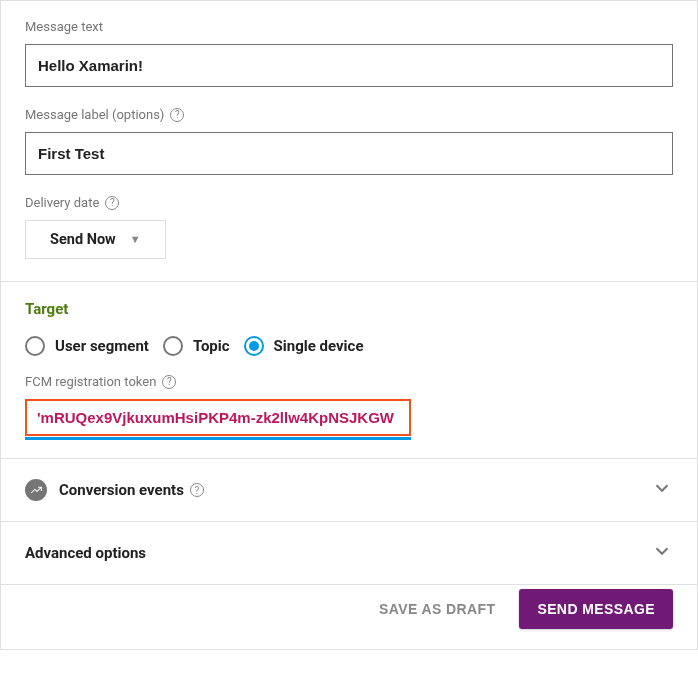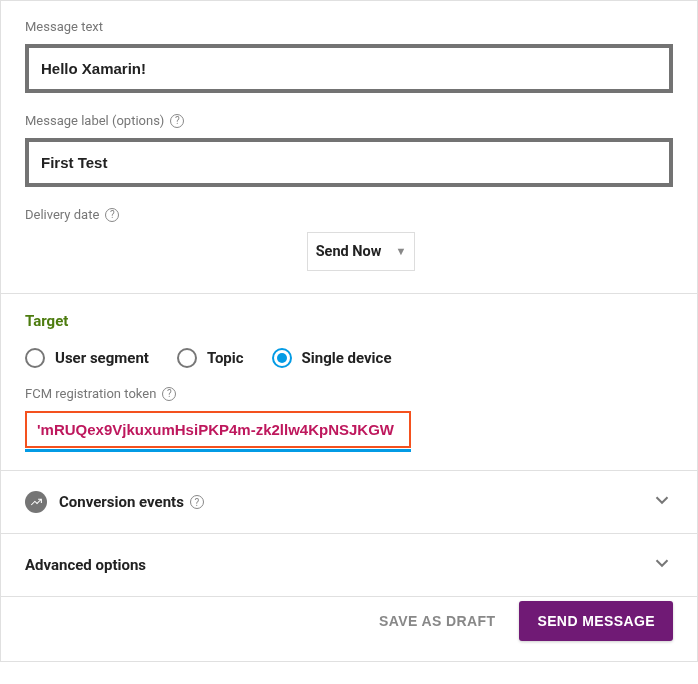--- a/index.html
+++ b/index.html
@@ -2,28 +2,28 @@
 <html><head>
 <meta charset="utf-8">
 <style>
   * { box-sizing: border-box; margin: 0; padding: 0; }
   body { font-family: -apple-system, BlinkMacSystemFont, "Segoe UI", Roboto, Arial, sans-serif; background: #fff; width: 698px; height: 684px; overflow: hidden; }
   .panel { border: 1px solid #e0e0e0; }
   .section { padding: 18px 24px 22px; }
   .sep { border-top: 1px solid #e0e0e0; }
   .label { font-size: 13px; color: #777; margin-bottom: 10px; display: flex; align-items: center; gap: 6px; }
   .label-target { font-weight: 700; color: #4d7c0f; font-size: 15px; margin-bottom: 18px; }
-  .input { width: 100%; border: 4px solid #737373; padding: 12px 12px; font-size: 15px; font-weight: 700; color: #222; background: #fff; outline: none; }
+  .input { width: 100%; border: 1px solid #737373; padding: 12px 12px; font-size: 15px; font-weight: 700; color: #222; background: #fff; outline: none; }
   .input::placeholder { color: #999; font-weight: 400; }
   .field { margin-bottom: 20px; }
-  .field:last-child { margin-bottom: 0; text-align: center; }
-  .select { display: inline-flex; align-items: center; border: 1px solid #ddd; padding: 10px 8px; font-size: 14.5px; font-weight: 700; color: #222; gap: 14px; cursor: pointer; margin-left: 24px; }
+  .field:last-child { margin-bottom: 0; }
+  .select { display: inline-flex; align-items: center; border: 1px solid #ddd; padding: 10px 24px; font-size: 14.5px; font-weight: 700; color: #222; gap: 14px; cursor: pointer; }
   .chev { color: #888; font-size: 11px; }
   .help-icon { width: 14px; height: 14px; border: 1.2px solid #888; border-radius: 50%; display: inline-flex; align-items: center; justify-content: center; font-size: 10px; color: #888; font-weight: 400; }
-  .radio-row { display: flex; gap: 28px; margin-bottom: 18px; }
+  .radio-row { display: flex; gap: 14px; margin-bottom: 18px; }
   .radio { display: inline-flex; align-items: center; gap: 10px; cursor: pointer; }
   .radio-circle { width: 20px; height: 20px; border-radius: 50%; border: 2px solid #777; display: inline-flex; align-items: center; justify-content: center; }
   .radio-circle.checked { border-color: #039be5; }
   .radio-dot { width: 10px; height: 10px; border-radius: 50%; background: #039be5; }
   .radio-label { font-size: 15px; font-weight: 700; color: #222; }
   .token-wrap { border: 2px solid #f4511e; display: inline-block; border-bottom: 2px solid #f4511e; position: relative; }
   .token-wrap::after { content:""; position:absolute; left:-2px; right:-2px; bottom:-6px; height:3px; background:#039be5; }
   .token-input { border: none; font-size: 15px; font-weight: 700; color: #be185d; padding: 8px 10px; width: 382px; outline: none; }
   .row-accordion { display: flex; align-items: center; justify-content: space-between; padding: 18px 24px; cursor: pointer; }
   .row-accordion .left { display: flex; align-items: center; gap: 12px; }

